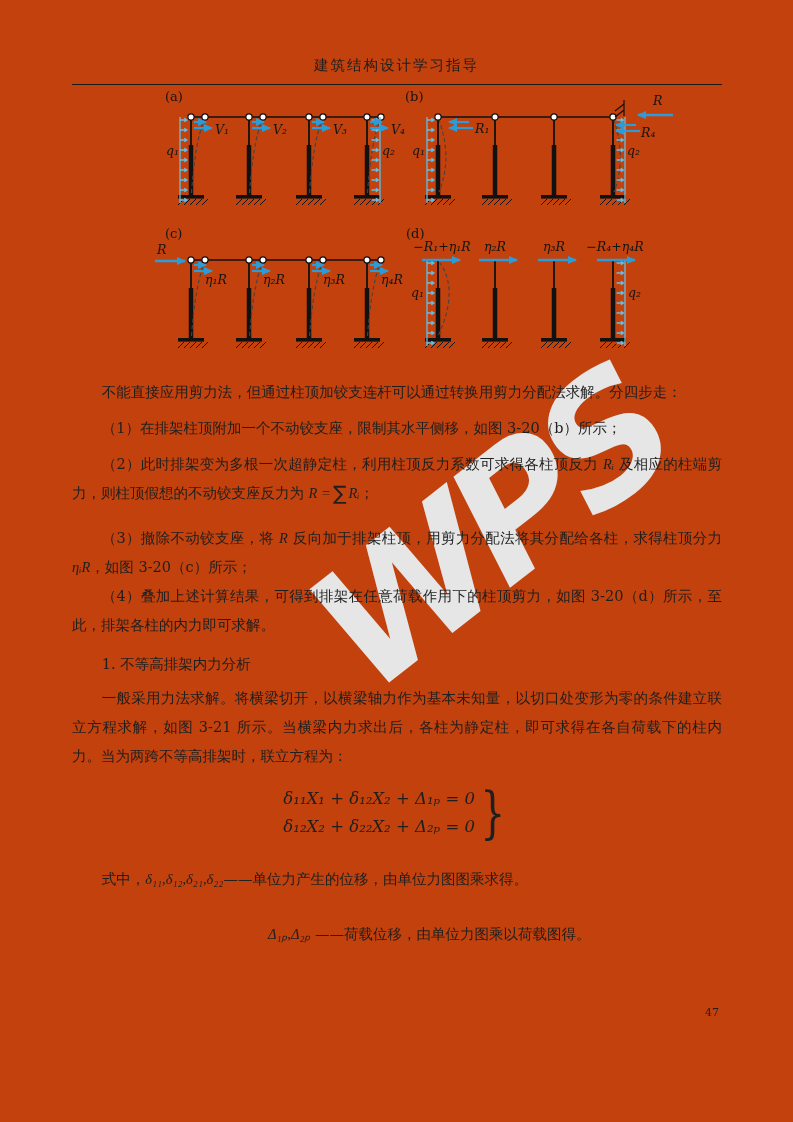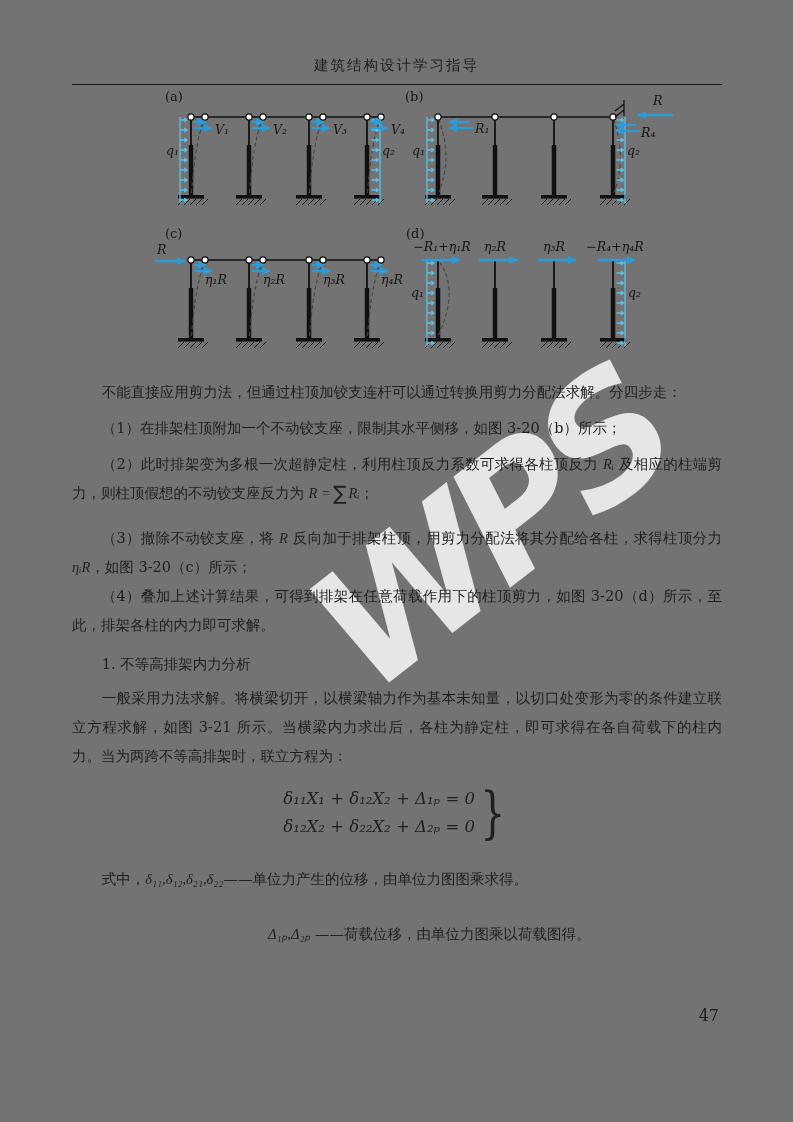--- a/index.html
+++ b/index.html
@@ -1,16 +1,16 @@
 <!DOCTYPE html>
 <html><head>
 <meta charset="utf-8">
 <style>
   html,body{margin:0;padding:0;background:#ffffff;}
-  .page{position:relative;width:793px;height:1122px;background:#737373;overflow:hidden;
+  .page{position:relative;width:793px;height:1122px;background:#c2410c;overflow:hidden;
         font-family:"DejaVu Serif","Liberation Serif",serif;color:#1f1f1f;}
   .header-title{position:absolute;top:56px;left:0;width:100%;text-align:center;
         font-size:14.5px;letter-spacing:2px;}
   .header-rule{position:absolute;top:84px;left:72px;width:650px;border-top:1.5px solid #1a1a1a;}
   svg.figure{position:absolute;left:148px;top:85px;width:540px;height:270px;z-index:1;}
   .ftext{font-family:"DejaVu Serif","DejaVu Sans",serif;font-style:italic;font-size:12.5px;fill:#141414;}
   .fplain{font-family:"DejaVu Serif","DejaVu Sans",serif;font-style:normal;font-size:13px;fill:#141414;}
   .content{position:absolute;left:72px;top:378px;width:650px;z-index:1;
         font-size:14.5px;line-height:29px;text-align:justify;}
   .para{margin:0;text-indent:2.05em;}
@@ -24,21 +24,21 @@
   .eqlines{font-style:italic;font-size:16.5px;line-height:28px;
         font-family:"DejaVu Serif","DejaVu Sans",serif;text-align:left;}
   .brace{font-size:56px;font-weight:300;line-height:1;transform:scaleX(.7);
         font-family:"DejaVu Serif",serif;font-style:normal;}
   .legend1{margin-top:24px;text-indent:2.05em;}
   .legend2{margin-top:26px;margin-left:196px;text-indent:0;}
   .watermark{position:absolute;left:250px;top:335px;width:480px;height:390px;z-index:0;
         display:flex;align-items:center;justify-content:center;transform:rotate(-38deg);
         font-family:"DejaVu Sans","Liberation Sans",sans-serif;font-weight:bold;font-style:italic;
         font-size:168px;letter-spacing:-12px;color:#e6e6e6;pointer-events:none;}
-  .pagenum{position:absolute;top:1006px;right:74px;font-size:16px;z-index:1;}
+  .pagenum{position:absolute;top:1006px;right:74px;font-size:11px;z-index:1;}
 </style>
 </head>
 <body>
 
 <div class="page">
 
   <div class="header-title">建筑结构设计学习指导</div>
   <div class="header-rule"></div>
 
   <div class="watermark">WPS</div>

